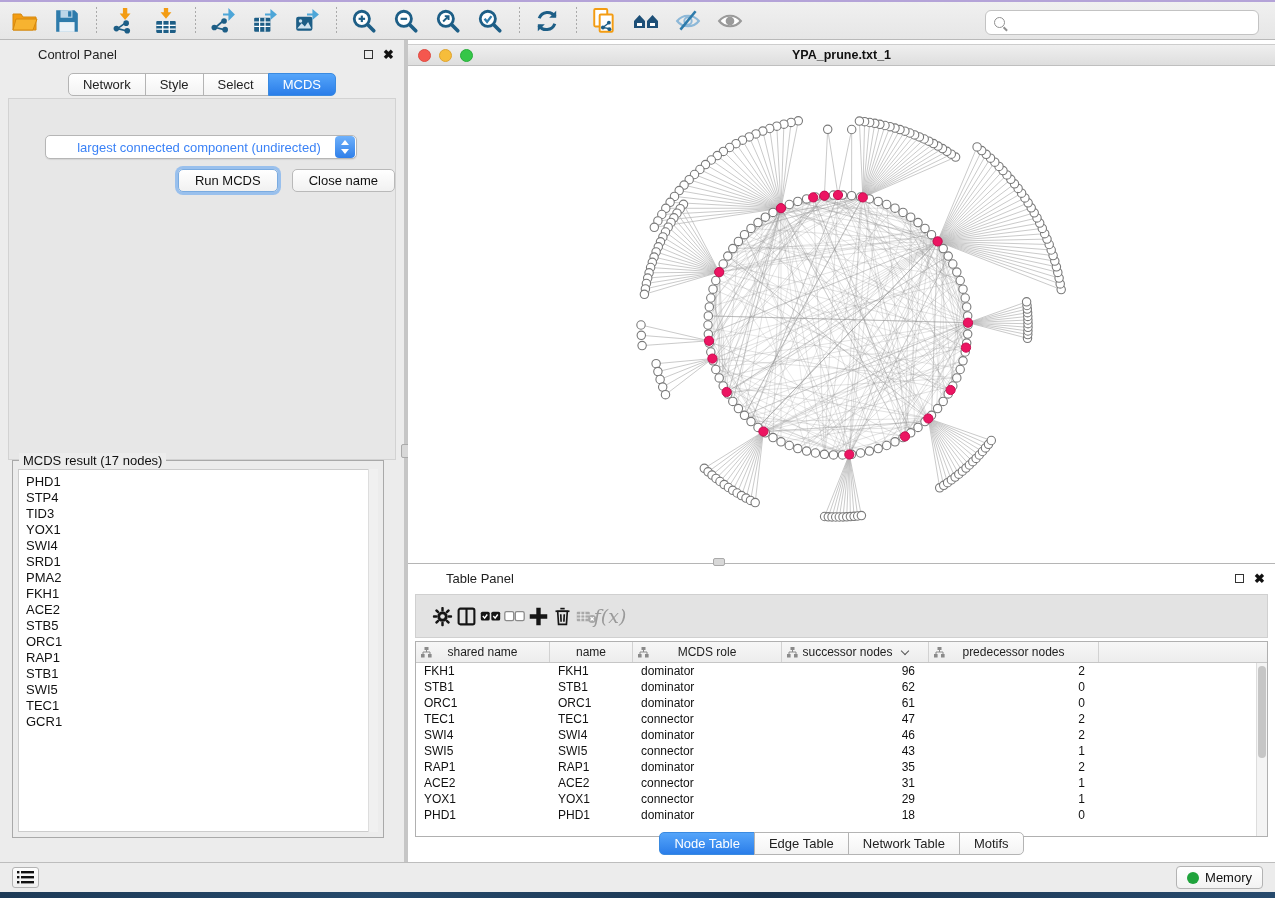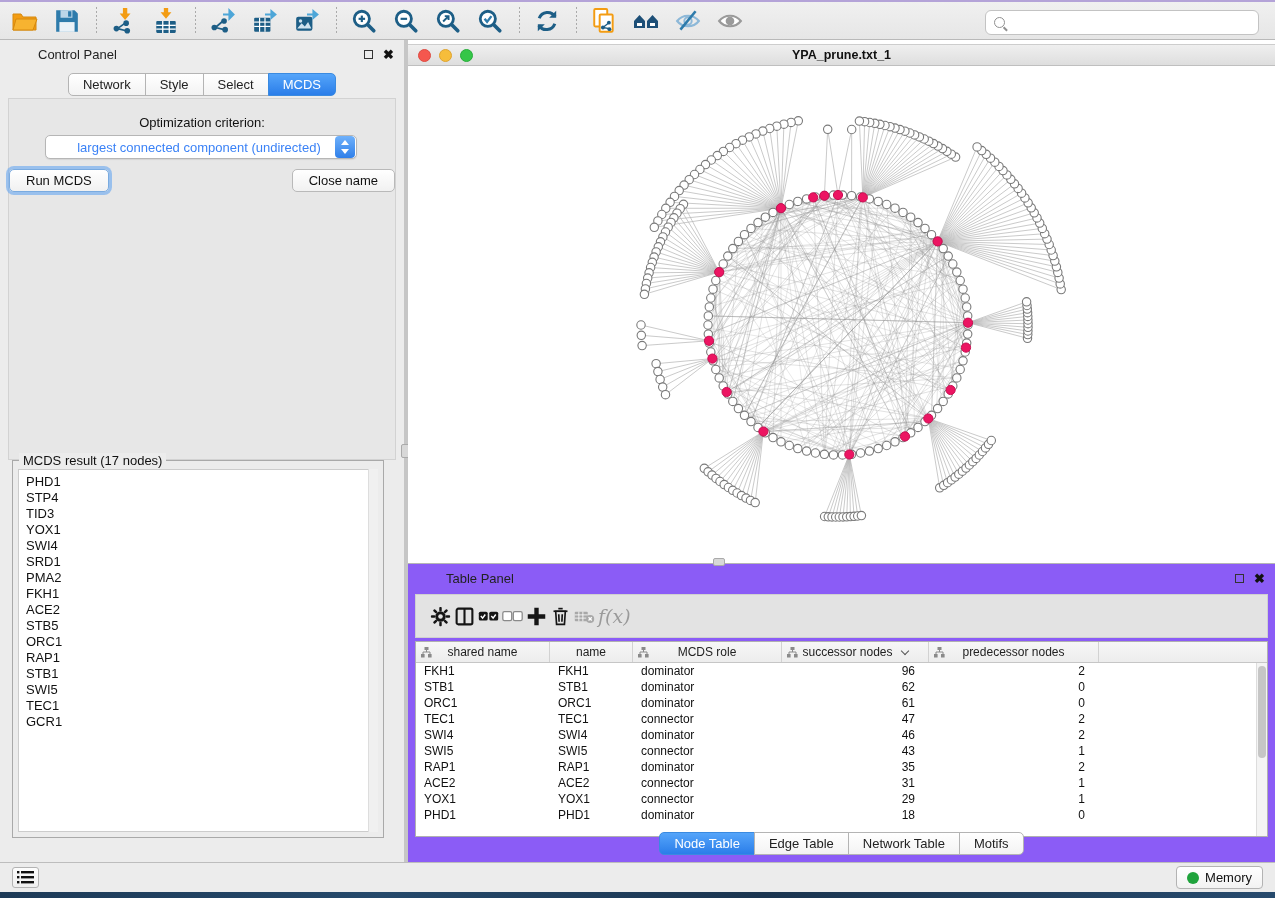--- a/index.html
+++ b/index.html
@@ -47,21 +47,21 @@
   .dropdown { position:absolute; left:36px; top:36px; width:312px; height:24px; background:#fff;
     border:1px solid #b6b6b6; border-radius:5px; display:flex; align-items:center; overflow:hidden;
     box-shadow:0 1px 1px rgba(0,0,0,.08); }
   .dropdown-value { flex:1; font-size:13px; color:#3b82f6; text-align:center; padding-left:18px; }
   .dropdown-stepper { width:20px; height:22px; margin:0 1px; border-radius:4px;
     background:linear-gradient(#6fb1fb,#2f7fe9); position:relative; }
   .dropdown-stepper::before, .dropdown-stepper::after { content:""; position:absolute; left:6px;
     border-left:4px solid transparent; border-right:4px solid transparent; }
   .dropdown-stepper::before { top:4px; border-bottom:5px solid #fff; }
   .dropdown-stepper::after { bottom:4px; border-top:5px solid #fff; }
-  .cp-btnrow { position:absolute; left:0; right:0; top:70px; display:flex; justify-content:space-between; gap:21px; }
+  .cp-btnrow { position:absolute; left:0; right:0; top:70px; display:flex; justify-content:flex-end; gap:14px; }
   .mac-btn { font-size:13px; color:#111; background:linear-gradient(#ffffff,#f1f1f1);
     border:1px solid #b9b9b9; border-radius:5px; padding:3px 16px; }
   .mac-btn.focused { box-shadow:0 0 0 3px rgba(110,170,240,.65); border-color:#7aabe0; }
 
   .mcds-box { position:absolute; left:12px; top:420px; width:372px; height:378px;
     border:1px solid #a9a9a9; background:#ececec; }
   .mcds-legend { position:absolute; top:-8px; left:6px; background:#ececec; padding:0 4px;
     font-size:13px; color:#111; }
   .mcds-list { position:absolute; left:5px; top:8px; right:5px; bottom:5px; background:#fff;
     border:1px solid #ccc; overflow:hidden; padding:4px 0 0 7px; }
@@ -85,24 +85,24 @@
   .light { width:13px; height:13px; border-radius:50%; }
   .light.red { background:#f5574e; border:1px solid #dd4b42; }
   .light.yellow { background:#f6bd3b; border:1px solid #dea430; }
   .light.green { background:#35c648; border:1px solid #27ad3a; }
   .net-title { position:absolute; left:0; right:0; text-align:center; font-size:12.5px; color:#111;
     font-weight:bold; letter-spacing:0; }
   .net-canvas { position:absolute; left:0; top:27px; width:867px; height:496px; background:#fff; }
 
   
   .table-panel { position:absolute; left:408px; top:563px; width:867px; height:299px;
-    background:#8b5cf6; border-top:1px solid #b5b5b5; }
+    background:#ffffff; border-top:1px solid #b5b5b5; }
   .tp-toolbar { position:absolute; left:7px; top:30px; width:853px; height:44px;
     background:#e3e3e3; border:1px solid #d0d0d0; display:flex; align-items:center; padding-left:14px; }
-  .tp-icon { width:24px; height:24px; display:flex; align-items:center; justify-content:flex-start; }
+  .tp-icon { width:24px; height:24px; display:flex; align-items:center; justify-content:center; }
   .tp-icon svg { width:21px; height:21px; }
   .fx-glyph { font-family:"DejaVu Serif", serif; font-style:italic; font-size:19px; color:#9a9a9a; }
 
   .tp-table { position:absolute; left:7px; top:77px; width:853px; height:196px; background:#fff;
     border:1px solid #b0b0b0; overflow:hidden; }
   .tcols { display:grid; grid-template-columns:134px 83px 149px 147px 170px 1fr; }
   .thead { background:linear-gradient(#f7f7f7,#ededed); border-bottom:1px solid #c6c6c6; height:21px; }
   .th { display:flex; align-items:center; justify-content:center; gap:5px; font-size:12px; color:#222;
     border-right:1px solid #d2d2d2; position:relative; }
   .th:last-child { border-right:none; }
@@ -312,21 +312,20 @@
       </span>
     </div>
     <div class="seg-tabs" id="cp-tabs">
         <div class="seg">Network</div>
         <div class="seg">Style</div>
         <div class="seg">Select</div>
         <div class="seg active">MCDS</div>
       </div>
 
     <div class="cp-sub">
-      <div class="opt-label">Optimization criterion:</div>
       <div class="dropdown">
         <span class="dropdown-value">largest connected component (undirected)</span>
         <span class="dropdown-stepper"></span>
       </div>
       <div class="cp-btnrow">
         <button class="mac-btn focused">Run MCDS</button>
         <button class="mac-btn">Close name</button>
       </div>
     </div>
 

